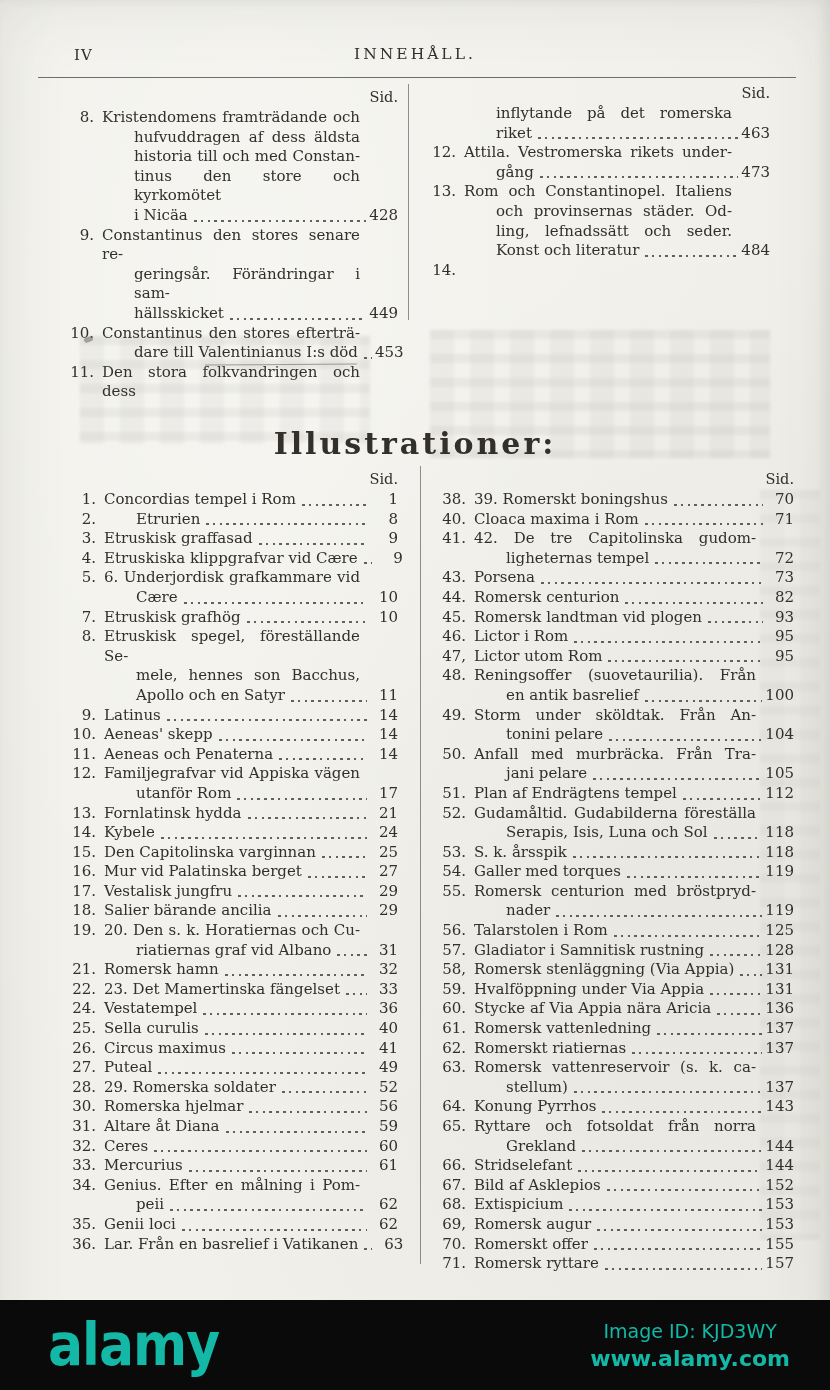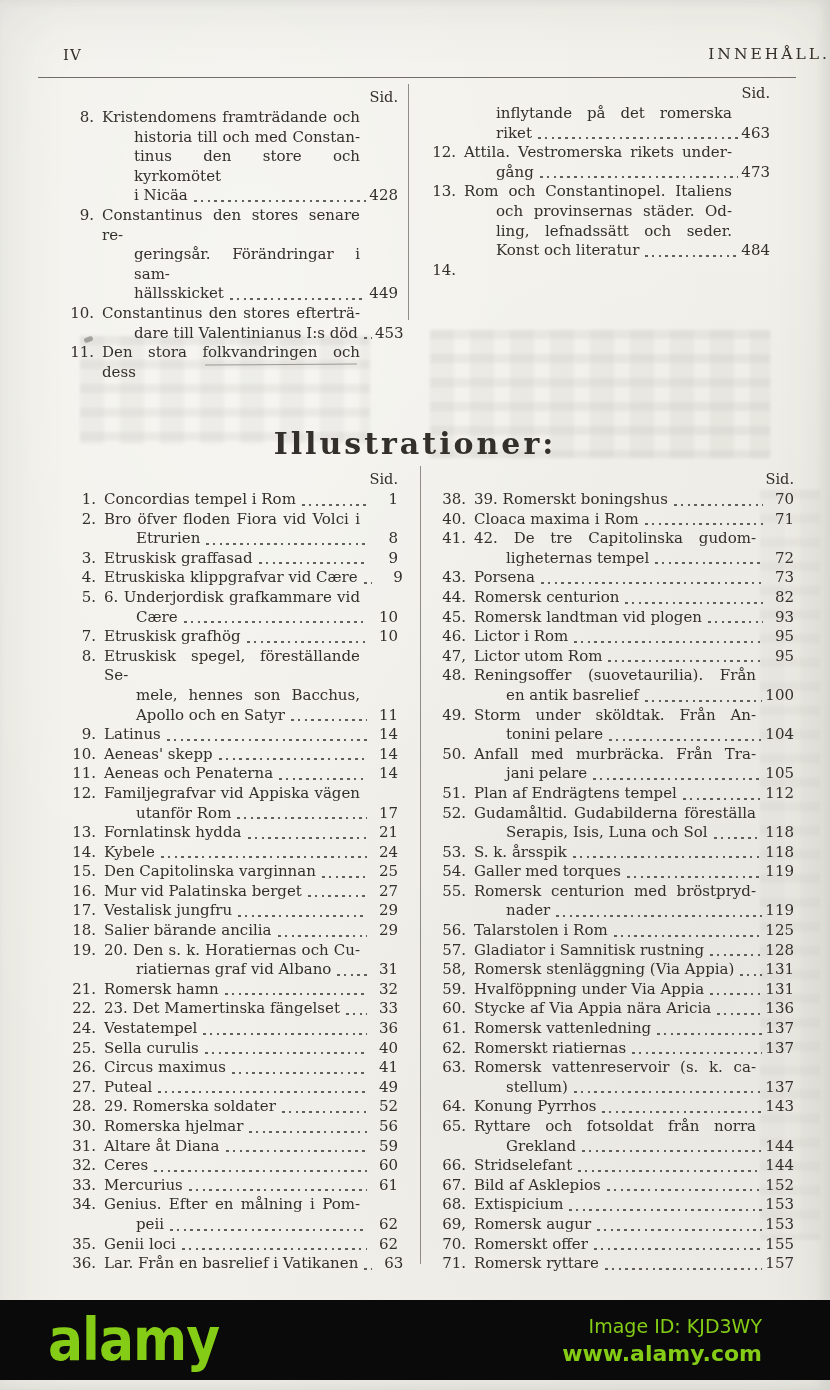--- a/index.html
+++ b/index.html
@@ -11,22 +11,22 @@
     background:
       radial-gradient(ellipse at 30% 20%, rgba(255,255,255,.35), transparent 60%),
       radial-gradient(ellipse at 85% 70%, rgba(120,118,110,.08), transparent 55%),
       #f1f0ea;
     box-shadow: inset 0 0 70px rgba(60,58,50,.10), inset -6px 0 12px rgba(60,58,50,.08);
     overflow:hidden;
     font-family:"DejaVu Serif","Liberation Serif",serif;
     color:#332f2a;
   }
   
-  .folio{position:absolute;left:63px;top:46px;font-size:15px;letter-spacing:1px;}
-  .htitle{position:absolute;left:0;top:45px;width:100%;text-align:right;font-size:15.5px;letter-spacing:3px;}
+  .folio{position:absolute;left:74px;top:46px;font-size:15px;letter-spacing:1px;}
+  .htitle{position:absolute;left:0;top:45px;width:100%;text-align:center;font-size:15.5px;letter-spacing:3px;}
   .toprule{position:absolute;left:38px;top:77px;width:758px;height:0;border-top:1.6px solid rgba(70,66,60,.75);}
   
   .col{position:absolute;font-size:15px;line-height:19.6px;}
   .sidrow{text-align:right;height:20px;font-size:14.5px;}
   .entry{display:flex;align-items:flex-start;}
   .num{flex:none;width:36px;text-align:right;padding-right:8px;}
   .body{flex:1;min-width:0;}
   .line{text-align:justify;text-align-last:justify;padding-right:38px;}
   .line.cont{padding-left:32px;}
   .last{display:flex;align-items:baseline;}
@@ -41,44 +41,45 @@
   .illheading{position:absolute;left:0;top:426px;width:100%;text-align:center;
     font-size:30px;font-weight:bold;letter-spacing:3px;}
   
   .bleed{position:absolute;opacity:.5;filter:blur(1.6px);pointer-events:none;
     background:
       repeating-linear-gradient(180deg, rgba(95,92,84,.14) 0 9px, transparent 9px 24px),
       repeating-linear-gradient(90deg, rgba(95,92,84,.10) 0 24px, transparent 24px 40px);}
   .straydash{position:absolute;left:205px;top:364px;width:152px;height:1.4px;background:#8a877f;opacity:.8;transform:rotate(-.4deg);}
   .straymark{position:absolute;left:84px;top:337px;width:9px;height:5px;background:#6f6c64;opacity:.55;border-radius:2px;transform:rotate(-18deg);}
   
-  .wmbar{position:absolute;left:0;top:1300px;width:830px;height:80px;background:#0a0a0a;
+  .wmbar{position:absolute;left:0;top:1300px;width:830px;height:90px;background:#0a0a0a;
     display:flex;align-items:center;justify-content:space-between;
-    font-family:"DejaVu Sans","Liberation Sans",sans-serif;color:#84cc16;}
+    font-family:"DejaVu Sans","Liberation Sans",sans-serif;color:#14b8a6;}
   .wmlogo{margin-left:48px;font-size:52px;font-weight:700;letter-spacing:-1px;transform:scaleY(1.12);line-height:1;}
-  .wmright{margin-right:68px;text-align:right;}
+  .wmright{margin-right:40px;text-align:center;}
   .wmid{font-size:19px;margin-bottom:4px;}
   .wmurl{font-size:22px;font-weight:700;}
 </style>
 </head>
 <body>
 
 <div class="page">
 
   <div class="folio">IV</div>
   <div class="htitle">INNEHÅLL.</div>
   <div class="toprule"></div>
 
   <div class="col" style="left:58px;top:88px;width:340px;">
     <div class="sidrow">Sid.</div>
     <div id="toc-left-list">
         <div class="entry">
           <span class="num">8.</span>
           <div class="body">
             <div class="line">Kristendomens  framträdande  och</div>
+            <div class="line cont">hufvuddragen  af  dess  äldsta</div>
             <div class="line cont">historia till och med Constan-</div>
             <div class="line cont">tinus den store och kyrkomötet</div>
             <div class="last cont">
               <span class="t">i Nicäa</span>
               <span class="leader"></span>
               <span class="pg">428</span>
             </div>
           </div>
         </div>
         <div class="entry">
@@ -174,21 +175,20 @@
             <div class="last">
               <span class="t">Concordias tempel i Rom</span>
               <span class="leader"></span>
               <span class="pg">1</span>
             </div>
           </div>
         </div>
         <div class="entry">
           <span class="num">2.</span>
           <div class="body">
-            <div class="line">Bro öfver floden Fiora vid Volci i</div>
             <div class="last cont">
               <span class="t">Etrurien</span>
               <span class="leader"></span>
               <span class="pg">8</span>
             </div>
           </div>
         </div>
         <div class="entry">
           <span class="num">3.</span>
           <div class="body">

